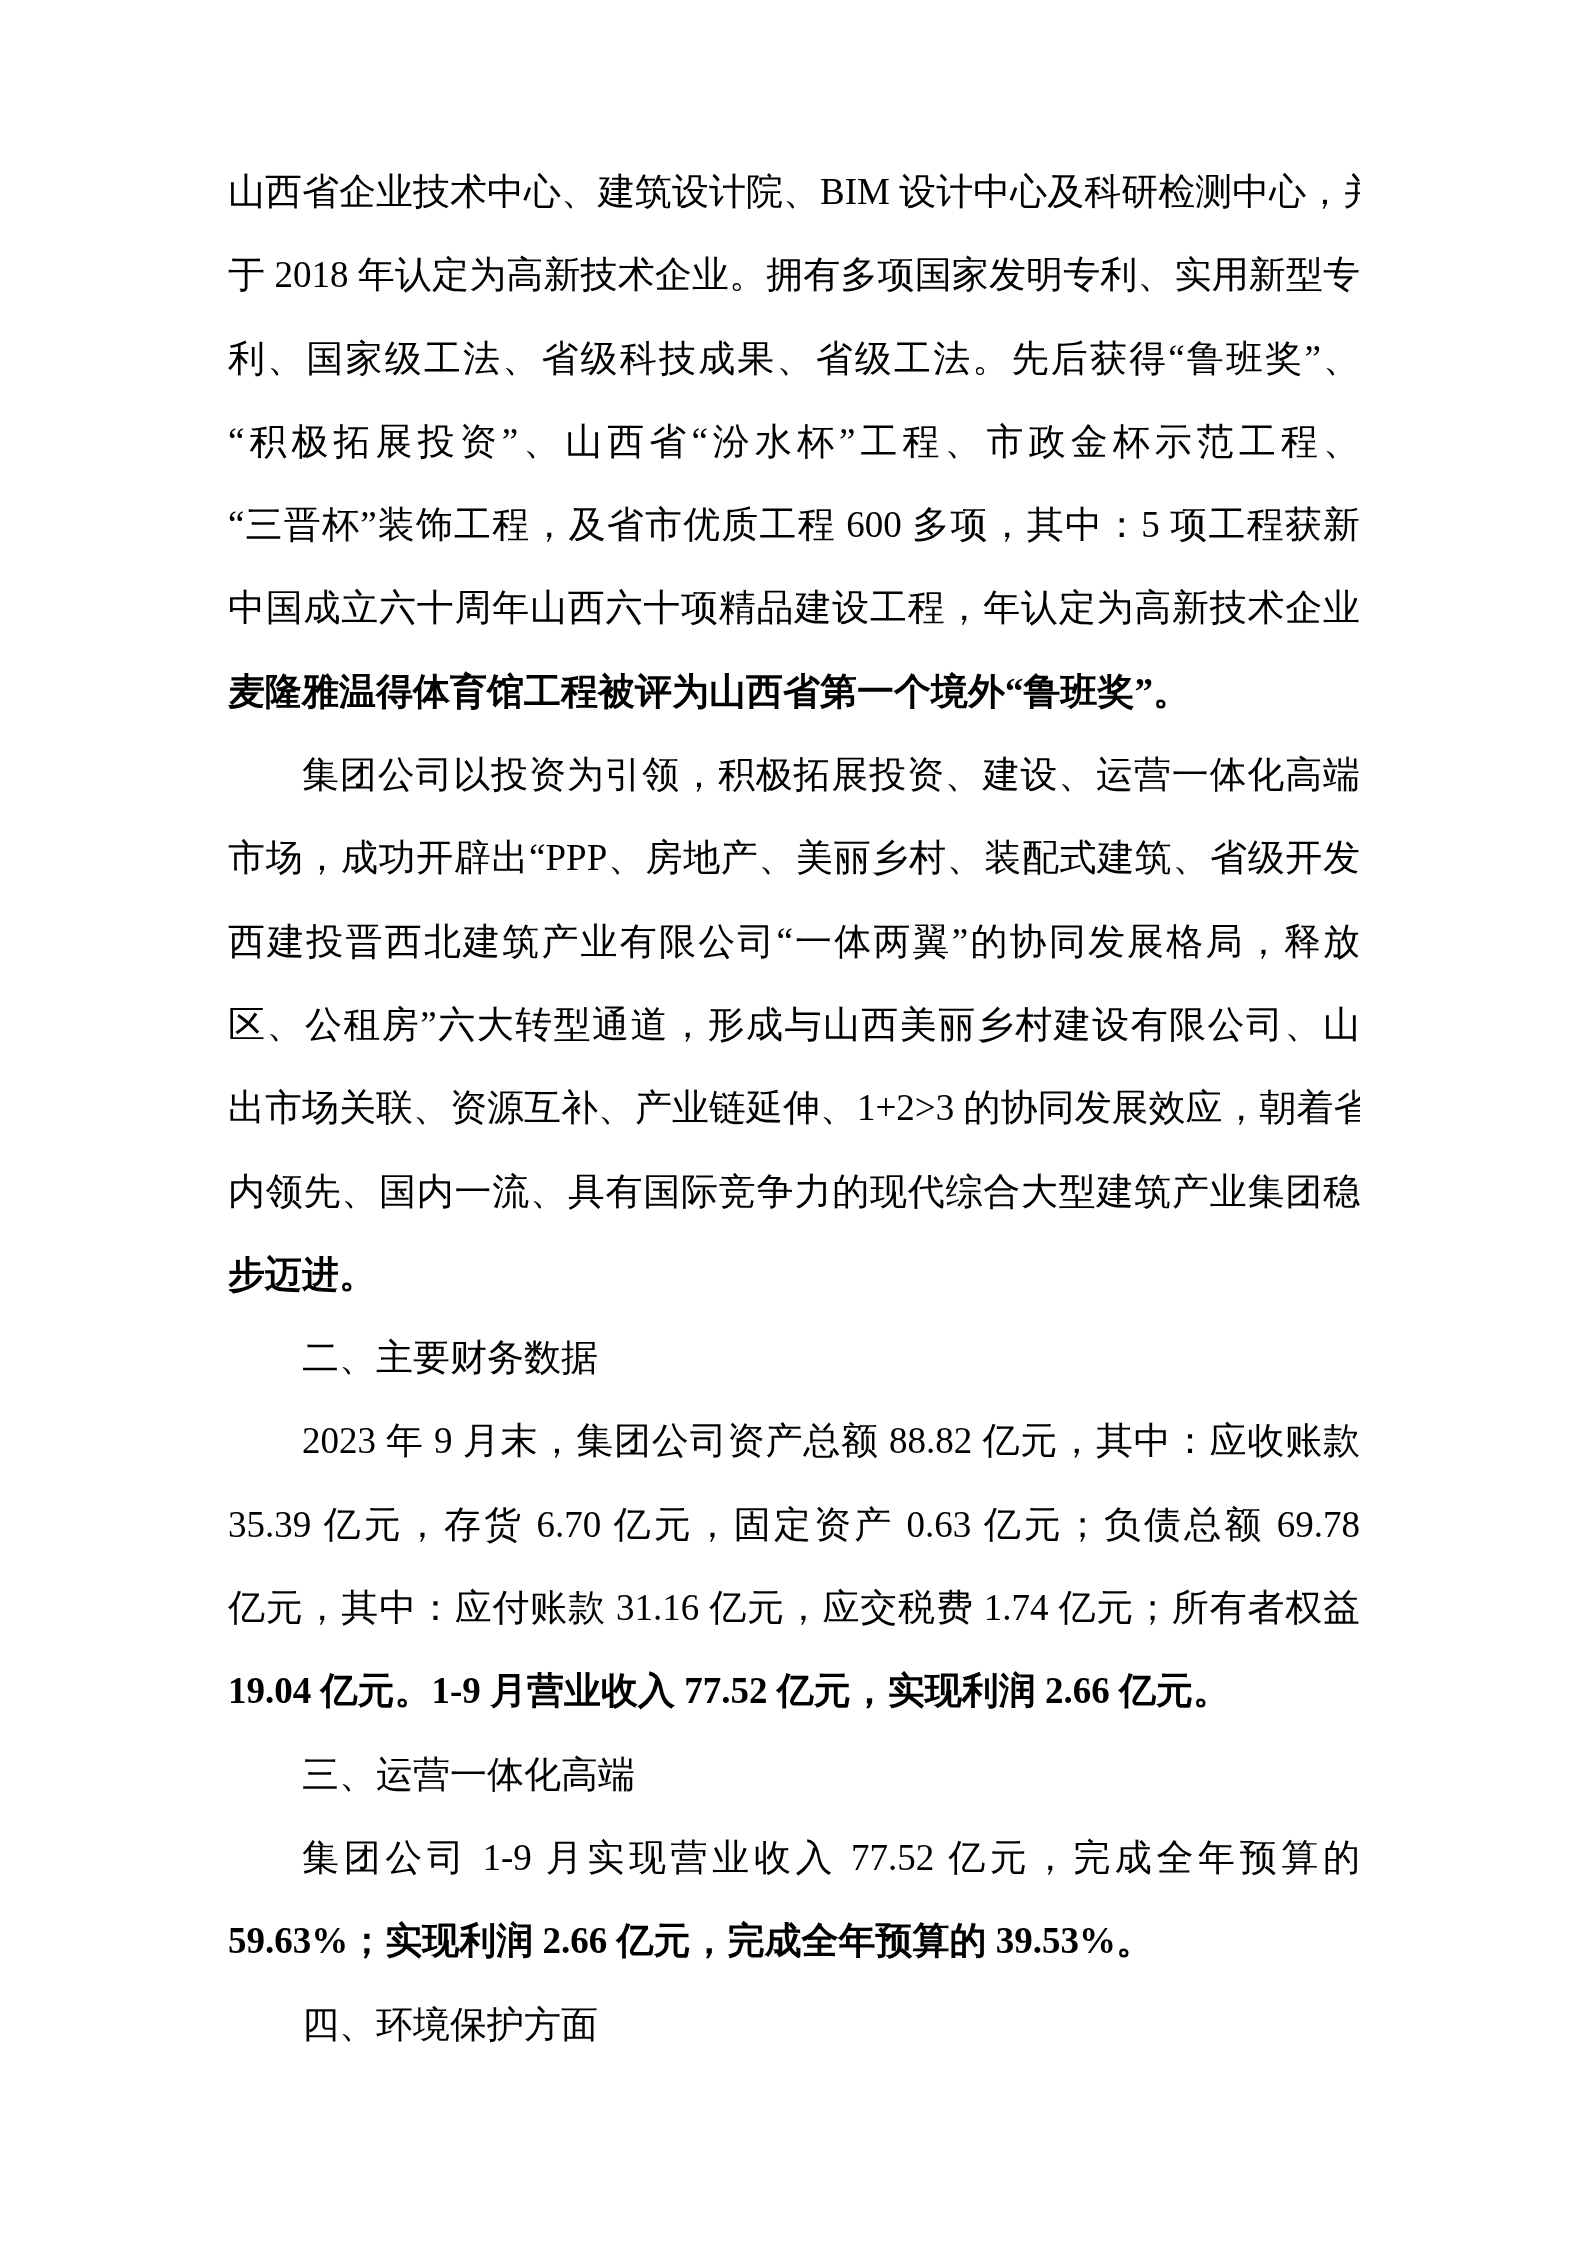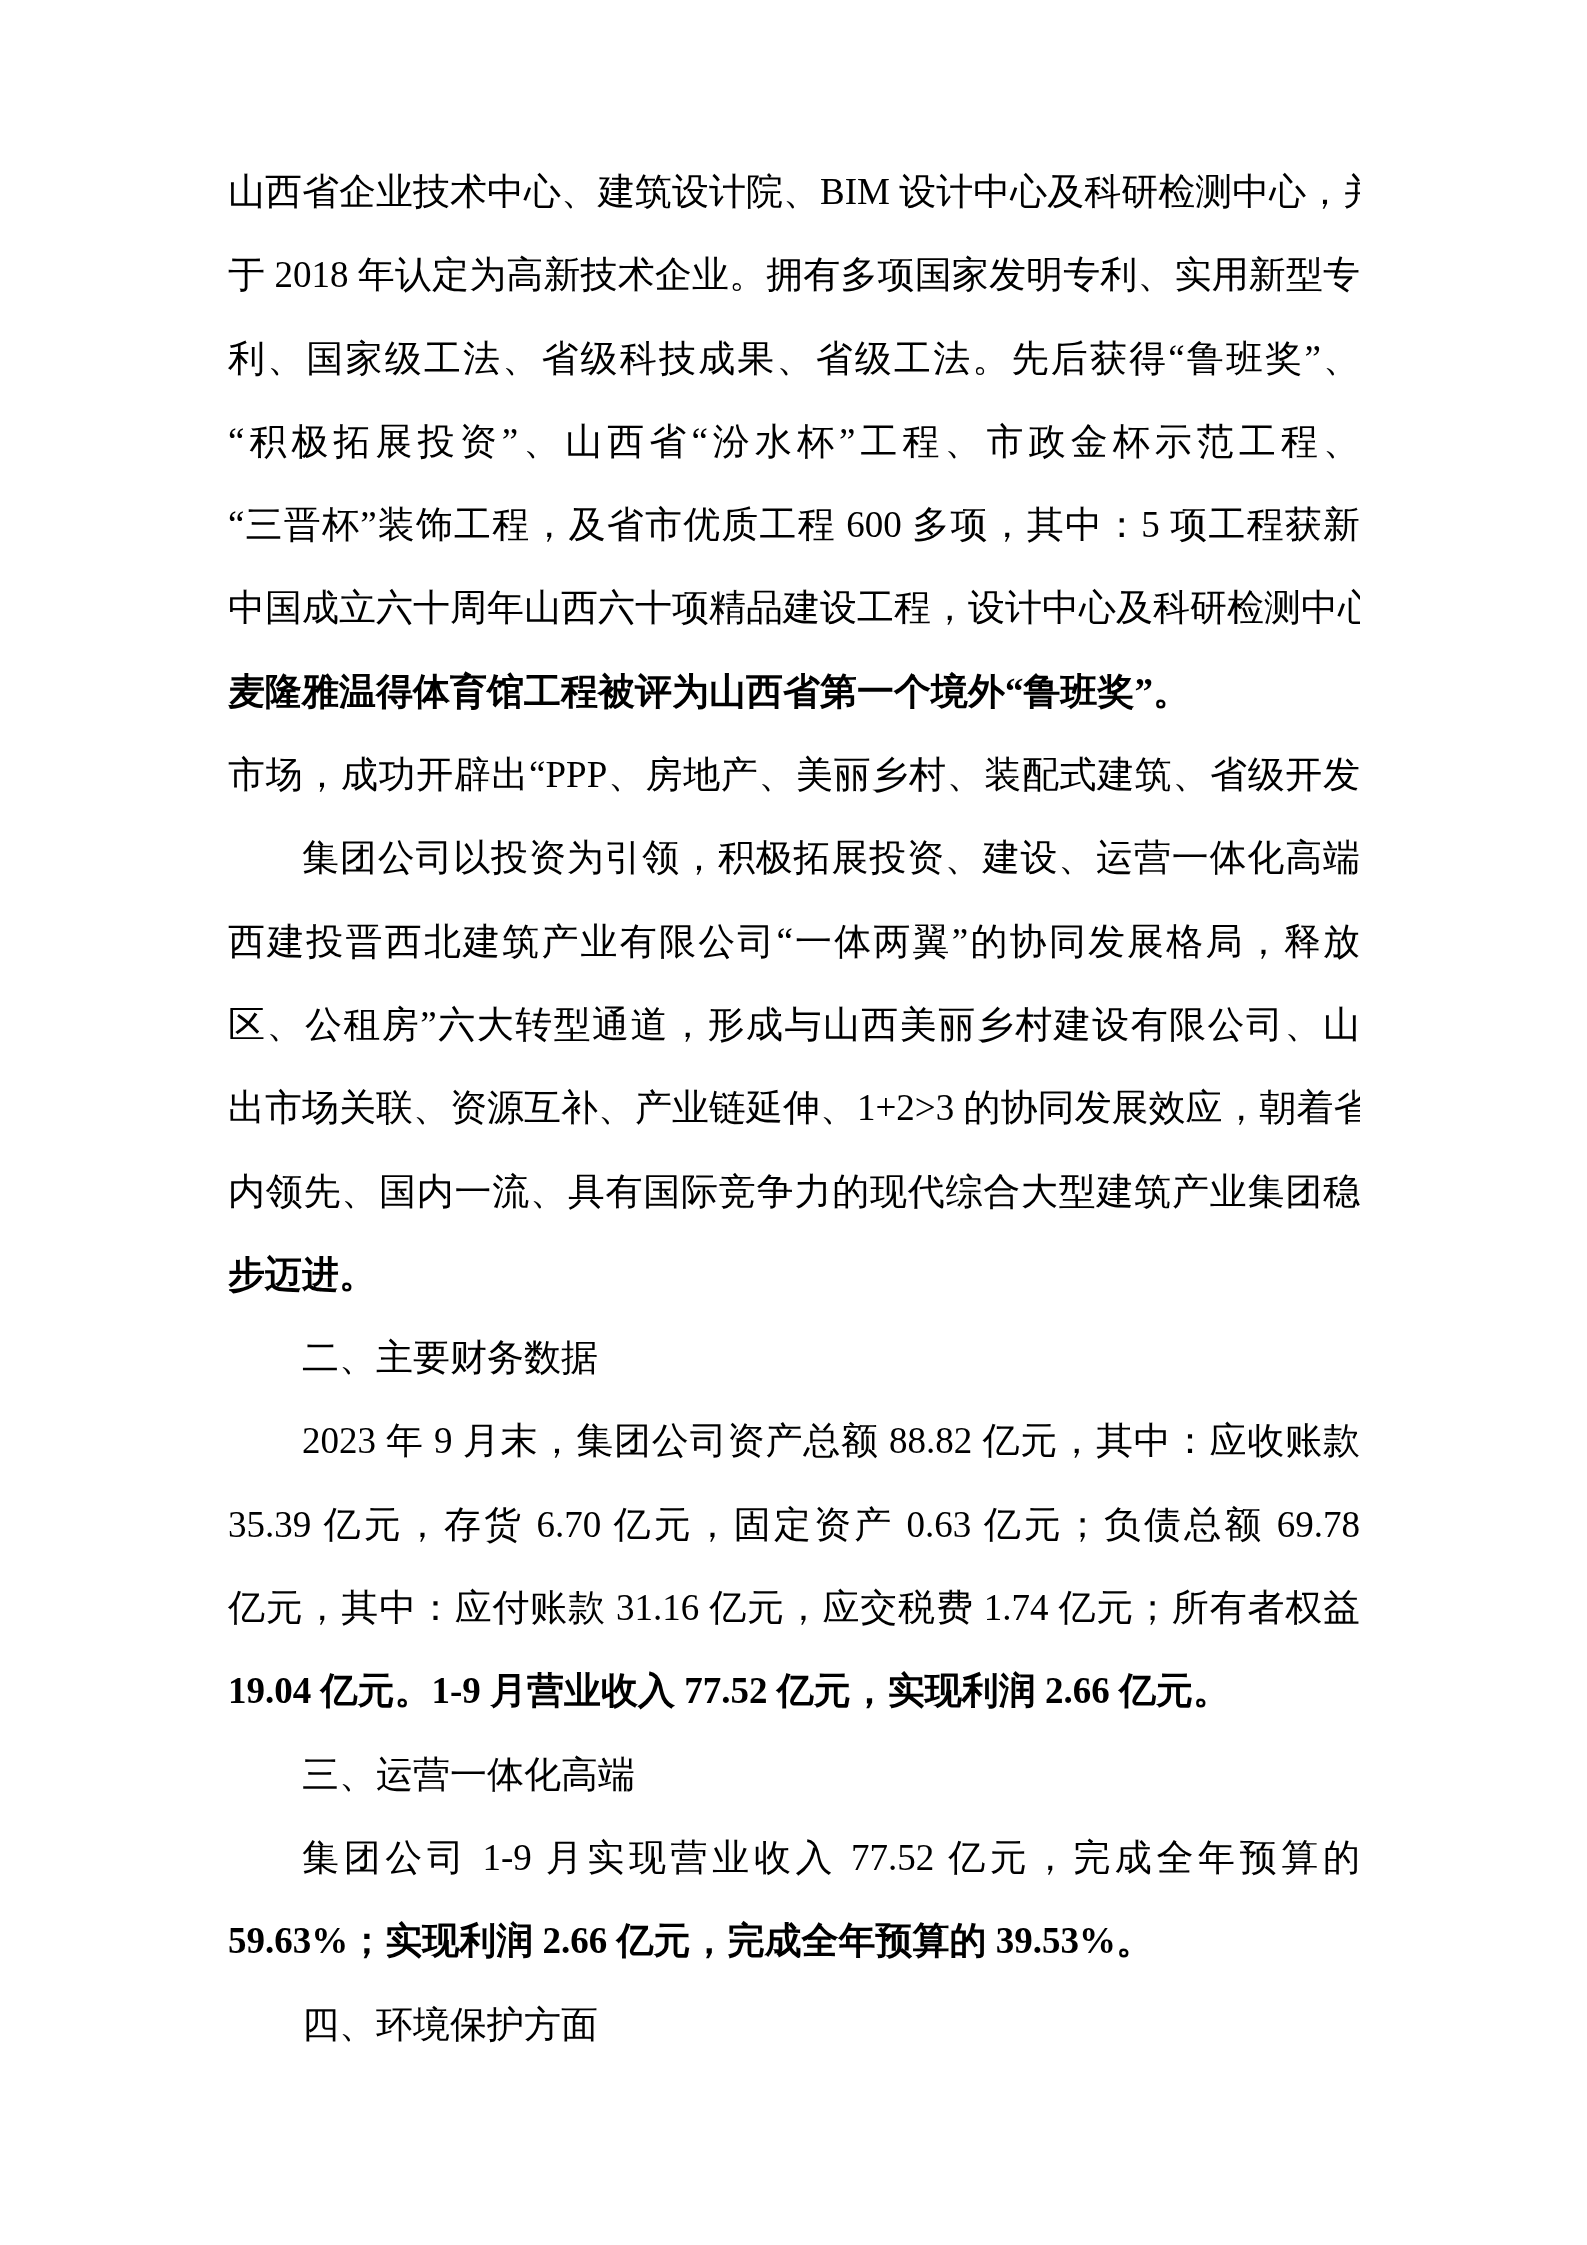--- a/index.html
+++ b/index.html
@@ -51,26 +51,26 @@
 <body>
 
 <div class="page" style="background: rgb(255, 255, 255); color: rgb(0, 0, 0);">
   <div class="content" id="content">
       <div class="block paragraph">
         <div class="line">山西省企业技术中心、建筑设计院、BIM 设计中心及科研检测中心，并</div>
         <div class="line">于 2018 年认定为高新技术企业。拥有多项国家发明专利、实用新型专</div>
         <div class="line">利、国家级工法、省级科技成果、省级工法。先后获得“鲁班奖”、</div>
         <div class="line">“积极拓展投资”、山西省“汾水杯”工程、市政金杯示范工程、</div>
         <div class="line">“三晋杯”装饰工程，及省市优质工程 600 多项，其中：5 项工程获新</div>
-        <div class="line">中国成立六十周年山西六十项精品建设工程，设计中心及科研检测中心</div>
+        <div class="line">中国成立六十周年山西六十项精品建设工程，年认定为高新技术企业</div>
         <div class="line last">麦隆雅温得体育馆工程被评为山西省第一个境外“鲁班奖”。</div>
       </div>
       <div class="block paragraph">
+        <div class="line indent">集团公司以投资为引领，积极拓展投资、建设、运营一体化高端</div>
         <div class="line">市场，成功开辟出“PPP、房地产、美丽乡村、装配式建筑、省级开发</div>
-        <div class="line indent">集团公司以投资为引领，积极拓展投资、建设、运营一体化高端</div>
         <div class="line">西建投晋西北建筑产业有限公司“一体两翼”的协同发展格局，释放</div>
         <div class="line">区、公租房”六大转型通道，形成与山西美丽乡村建设有限公司、山</div>
         <div class="line">出市场关联、资源互补、产业链延伸、1+2&gt;3 的协同发展效应，朝着省</div>
         <div class="line">内领先、国内一流、具有国际竞争力的现代综合大型建筑产业集团稳</div>
         <div class="line last">步迈进。</div>
       </div>
       <div class="block heading">
         <div class="line indent last">二、主要财务数据</div>
       </div>
       <div class="block paragraph">

